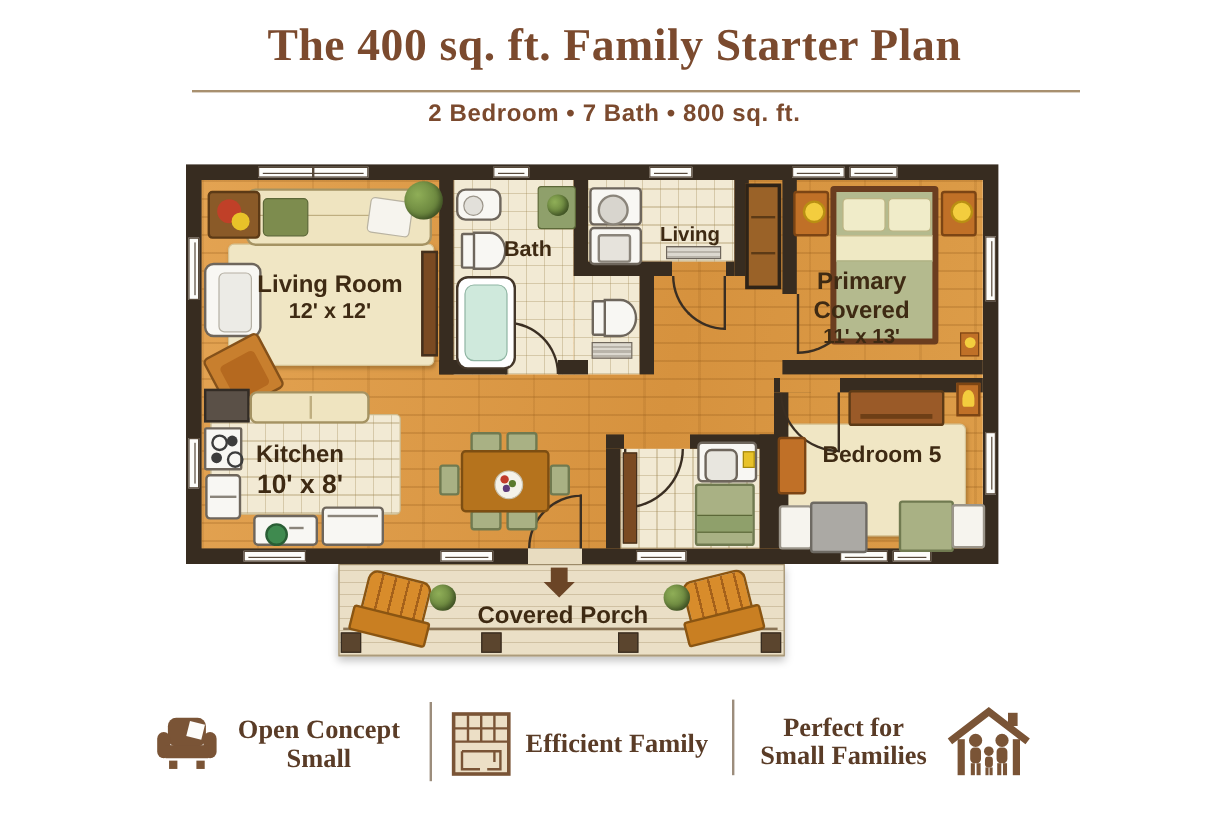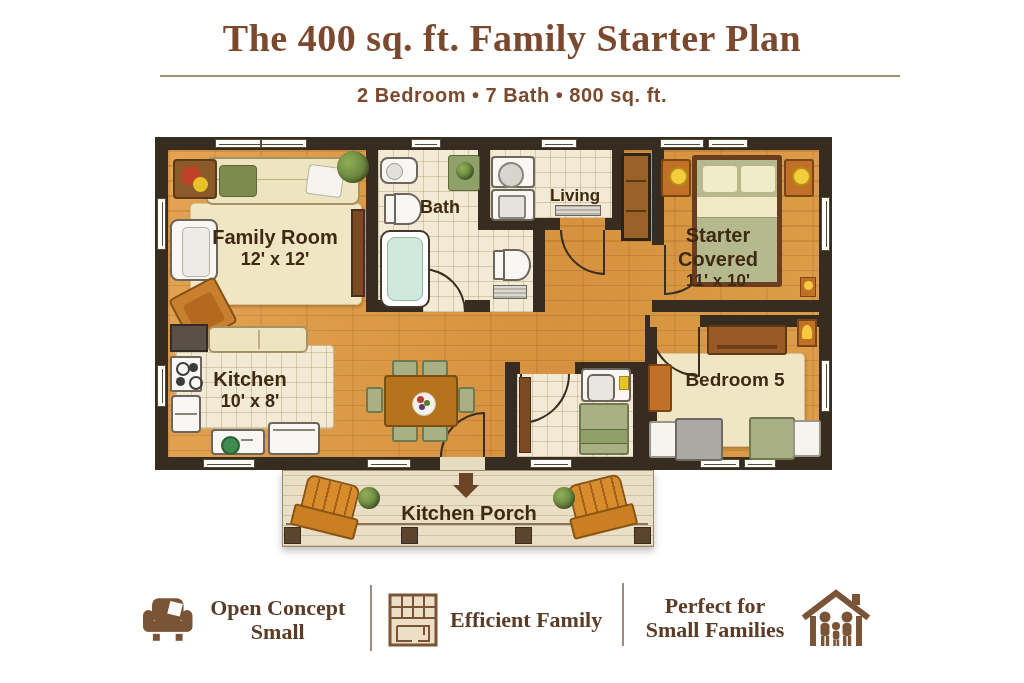--- a/index.html
+++ b/index.html
@@ -76,21 +76,21 @@
            background:repeating-linear-gradient(90deg,#d88c2b 0 9px,#a5611a 9px 11px);"></div>
       <div class="abs" style="left:0;top:32px;width:62px;height:18px;background:#c97f22;border:2px solid #8a5512;border-radius:3px;"></div>
     </div>
     <div class="furn plant" style="left:203px;top:350px;width:22px;height:22px;"></div>
     <div class="furn plant" style="left:398px;top:350px;width:22px;height:22px;"></div>
 
     <div class="abs" style="left:304px;top:336px;width:14px;height:12px;background:#6b4526;"></div>
     <div class="abs" style="left:298px;top:348px;width:0;height:0;
          border-left:13px solid transparent;border-right:13px solid transparent;border-top:13px solid #6b4526;"></div>
 
-    <div class="room-label" style="left:214px;top:364px;width:200px;font-size:20px;">Kitchen Porch</div>
+    <div class="room-label" style="left:214px;top:364px;width:200px;font-size:20px;">Covered Porch</div>
 
     <div class="wood" style="left:13px;top:13px;width:651px;height:307px;box-shadow:0 0 0 13px #372c20;"></div>
 
     <div class="tile" style="left:223px;top:13px;width:100px;height:162px;"></div>
     <div class="tile" style="left:323px;top:93px;width:55px;height:82px;"></div>
     <div class="tile" style="left:335px;top:13px;width:122px;height:68px;"></div>
     <div class="tile" style="left:362px;top:237px;width:116px;height:83px;"></div>
     <div class="tile" style="left:20px;top:208px;width:157px;height:82px;border:1px solid #cbb98c;border-radius:4px;"></div>
 
     <div class="rug" style="left:35px;top:66px;width:170px;height:100px;"></div>
@@ -280,40 +280,40 @@
     <div class="furn" style="left:494px;top:281px;width:70px;height:40px;">
       <div class="abs" style="left:0;top:3px;width:24px;height:33px;background:#f6f4ee;border:2px solid #9b958a;border-radius:3px;"></div>
       <div class="abs" style="left:26px;top:0;width:44px;height:39px;background:#aba9a4;border:2px solid #6e6a63;border-radius:3px;"></div>
     </div>
     <div class="furn" style="left:594px;top:280px;width:68px;height:40px;">
       <div class="abs" style="left:0;top:0;width:42px;height:39px;background:#a9b184;border:2px solid #707a50;border-radius:3px;"></div>
       <div class="abs" style="left:44px;top:3px;width:24px;height:33px;background:#f6f4ee;border:2px solid #9b958a;border-radius:3px;"></div>
     </div>
 
     <div class="room-label" style="left:40px;top:88px;width:160px;font-size:20px;">
-      <div>Family Room</div>
+      <div>Living Room</div>
       <div style="font-size:18px;">12' x 12'</div>
     </div>
     <div class="room-label" style="left:255px;top:60px;width:60px;font-size:18px;">Bath</div>
     <div class="room-label" style="left:378px;top:49px;width:84px;font-size:17px;">Living</div>
     <div class="room-label" style="left:503px;top:86px;width:120px;font-size:20px;">
-      <div>Starter</div>
+      <div>Primary</div>
       <div>Covered</div>
-      <div style="font-size:17px;">11' x 10'</div>
+      <div style="font-size:17px;">11' x 13'</div>
     </div>
     <div class="room-label" style="left:35px;top:230px;width:120px;font-size:20px;">
       <div>Kitchen</div>
-      <div style="font-size:18px;">10' x 8'</div>
+      <div style="font-size:22px;">10' x 8'</div>
     </div>
     <div class="room-label" style="left:505px;top:232px;width:150px;font-size:19px;">
       <div>Bedroom 5</div>
     </div>
   </div>
 
-  <div class="abs" style="left:12px;top:580px;width:996px;height:80px;">
+  <div class="abs" style="left:0;top:580px;width:996px;height:80px;">
 
     <div class="abs" style="left:130px;top:8px;width:210px;height:64px;display:flex;align-items:center;gap:10px;">
       <svg width="52" height="48" viewBox="0 0 52 48">
         <rect x="10" y="2" width="32" height="24" rx="7" fill="#7a5436"></rect>
         <rect x="1" y="14" width="11" height="22" rx="5.5" fill="#7a5436"></rect>
         <rect x="40" y="14" width="11" height="22" rx="5.5" fill="#7a5436"></rect>
         <rect x="8" y="25" width="36" height="11" fill="#7a5436"></rect>
         <rect x="11" y="38" width="7" height="7" fill="#7a5436"></rect>
         <rect x="34" y="38" width="7" height="7" fill="#7a5436"></rect>
         <rect x="27" y="6" width="13" height="13" fill="#fdfcf9" transform="rotate(14 33 12)"></rect>

